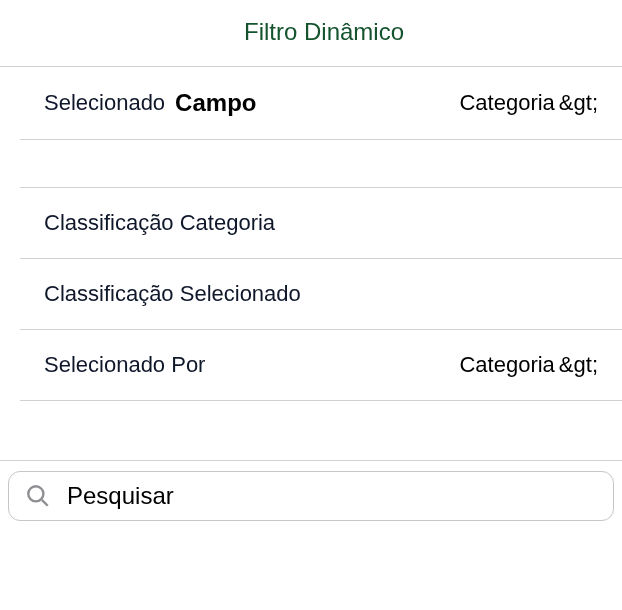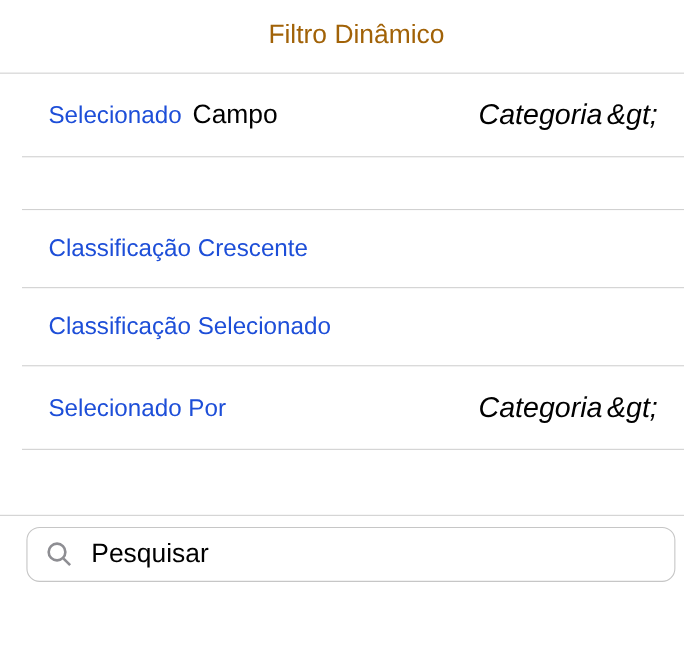--- a/index.html
+++ b/index.html
@@ -15,65 +15,64 @@
       overflow: hidden;
     }
     .header {
       text-align: center;
       padding: 18px 0 20px 0;
       border-bottom: 1px solid #d1d1d1;
     }
     .header-title {
       font-size: 24px;
       font-weight: 400;
-      color: #a16207;
+      color: #14532d;
       margin-left: 26px;
     }
     .row {
       display: flex;
       align-items: center;
       justify-content: space-between;
       padding: 22px 24px;
       border-bottom: 1px solid #d1d1d1;
       margin-left: 20px;
     }
     .row-left {
       display: flex;
       align-items: center;
       gap: 10px;
     }
     .row-label {
       font-size: 22px;
-      color: #1d4ed8;
+      color: #0f172a;
       font-weight: 400;
     }
     .row-sublabel {
       font-size: 24px;
       color: #000;
-      font-weight: 400;
+      font-weight: 700;
     }
     .row-value {
-      font-size: 26px;
+      font-size: 22px;
       color: #000;
       display: flex;
       align-items: center;
       gap: 4px;
-      font-style: italic;
     }
     .gap-section {
       height: 48px;
       border-bottom: 1px solid #d1d1d1;
       margin-left: 20px;
     }
     .gap-section2 {
       height: 60px;
       border-bottom: 1px solid #d1d1d1;
     }
     .search-container {
-      padding: 10px 8px 0 24px;
+      padding: 10px 8px 0 8px;
     }
     .search-box {
       display: flex;
       align-items: center;
       border: 1px solid #c6c6c6;
       border-radius: 12px;
       padding: 10px 16px;
       gap: 16px;
       background: #fff;
     }
@@ -108,21 +107,21 @@
   </div>
   <div class="row-value">
     <span>Categoria</span>
     <span>&amp;gt;</span>
   </div>
 </div>
 
 <div class="gap-section"></div>
 
 <div class="row">
-  <span class="row-label">Classificação Crescente</span>
+  <span class="row-label">Classificação Categoria</span>
 </div>
 
 <div class="row">
   <span class="row-label">Classificação Selecionado</span>
 </div>
 
 <div class="row">
   <div class="row-left">
     <span class="row-label">Selecionado Por</span>
   </div>

